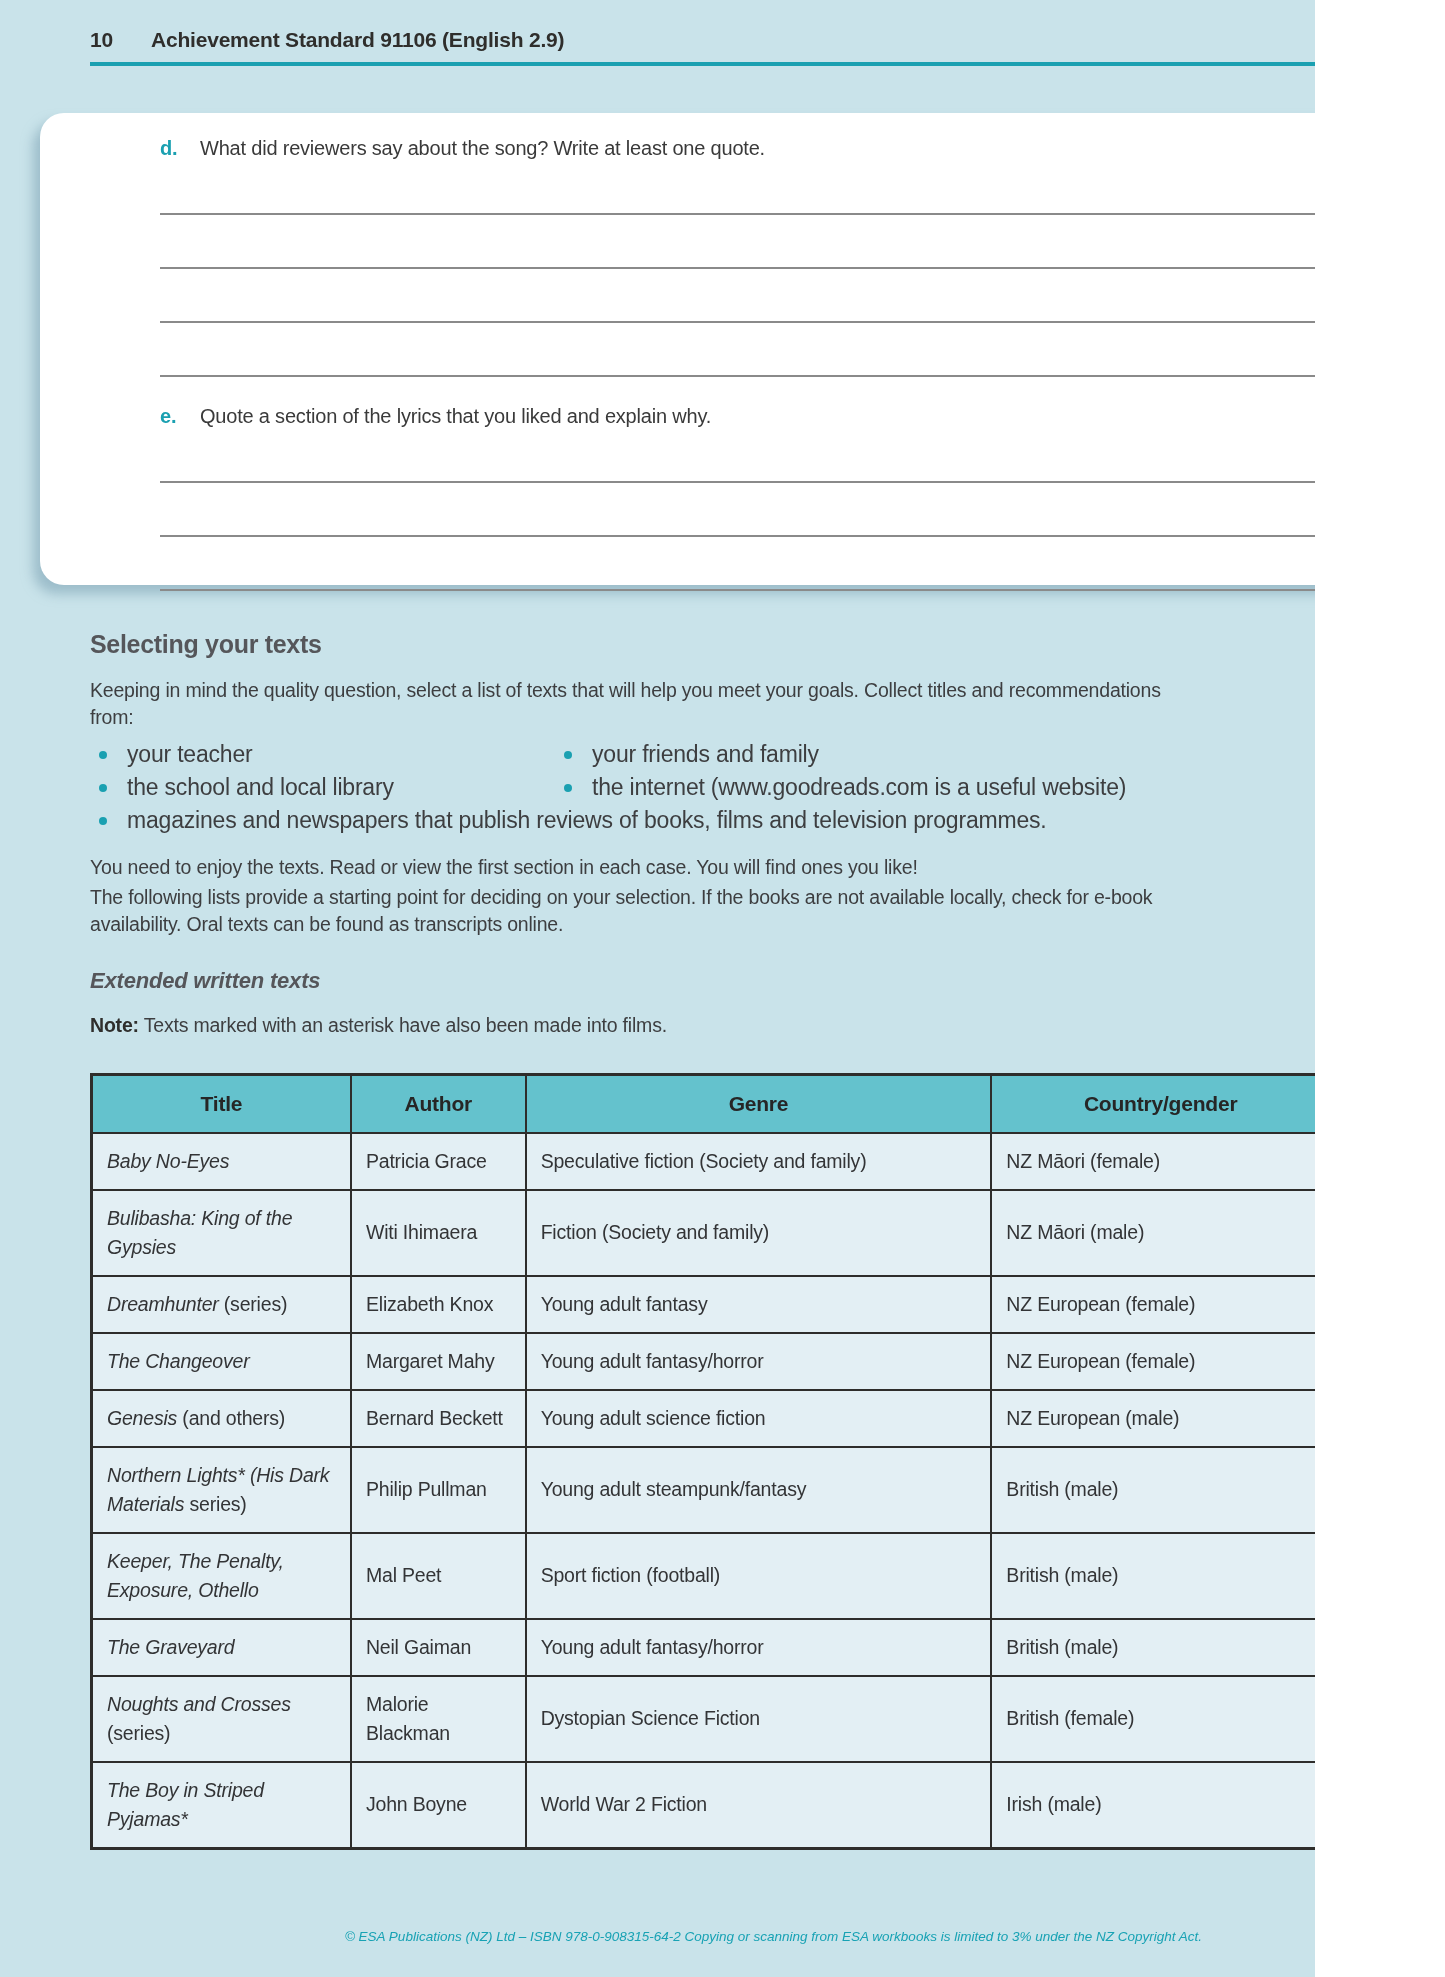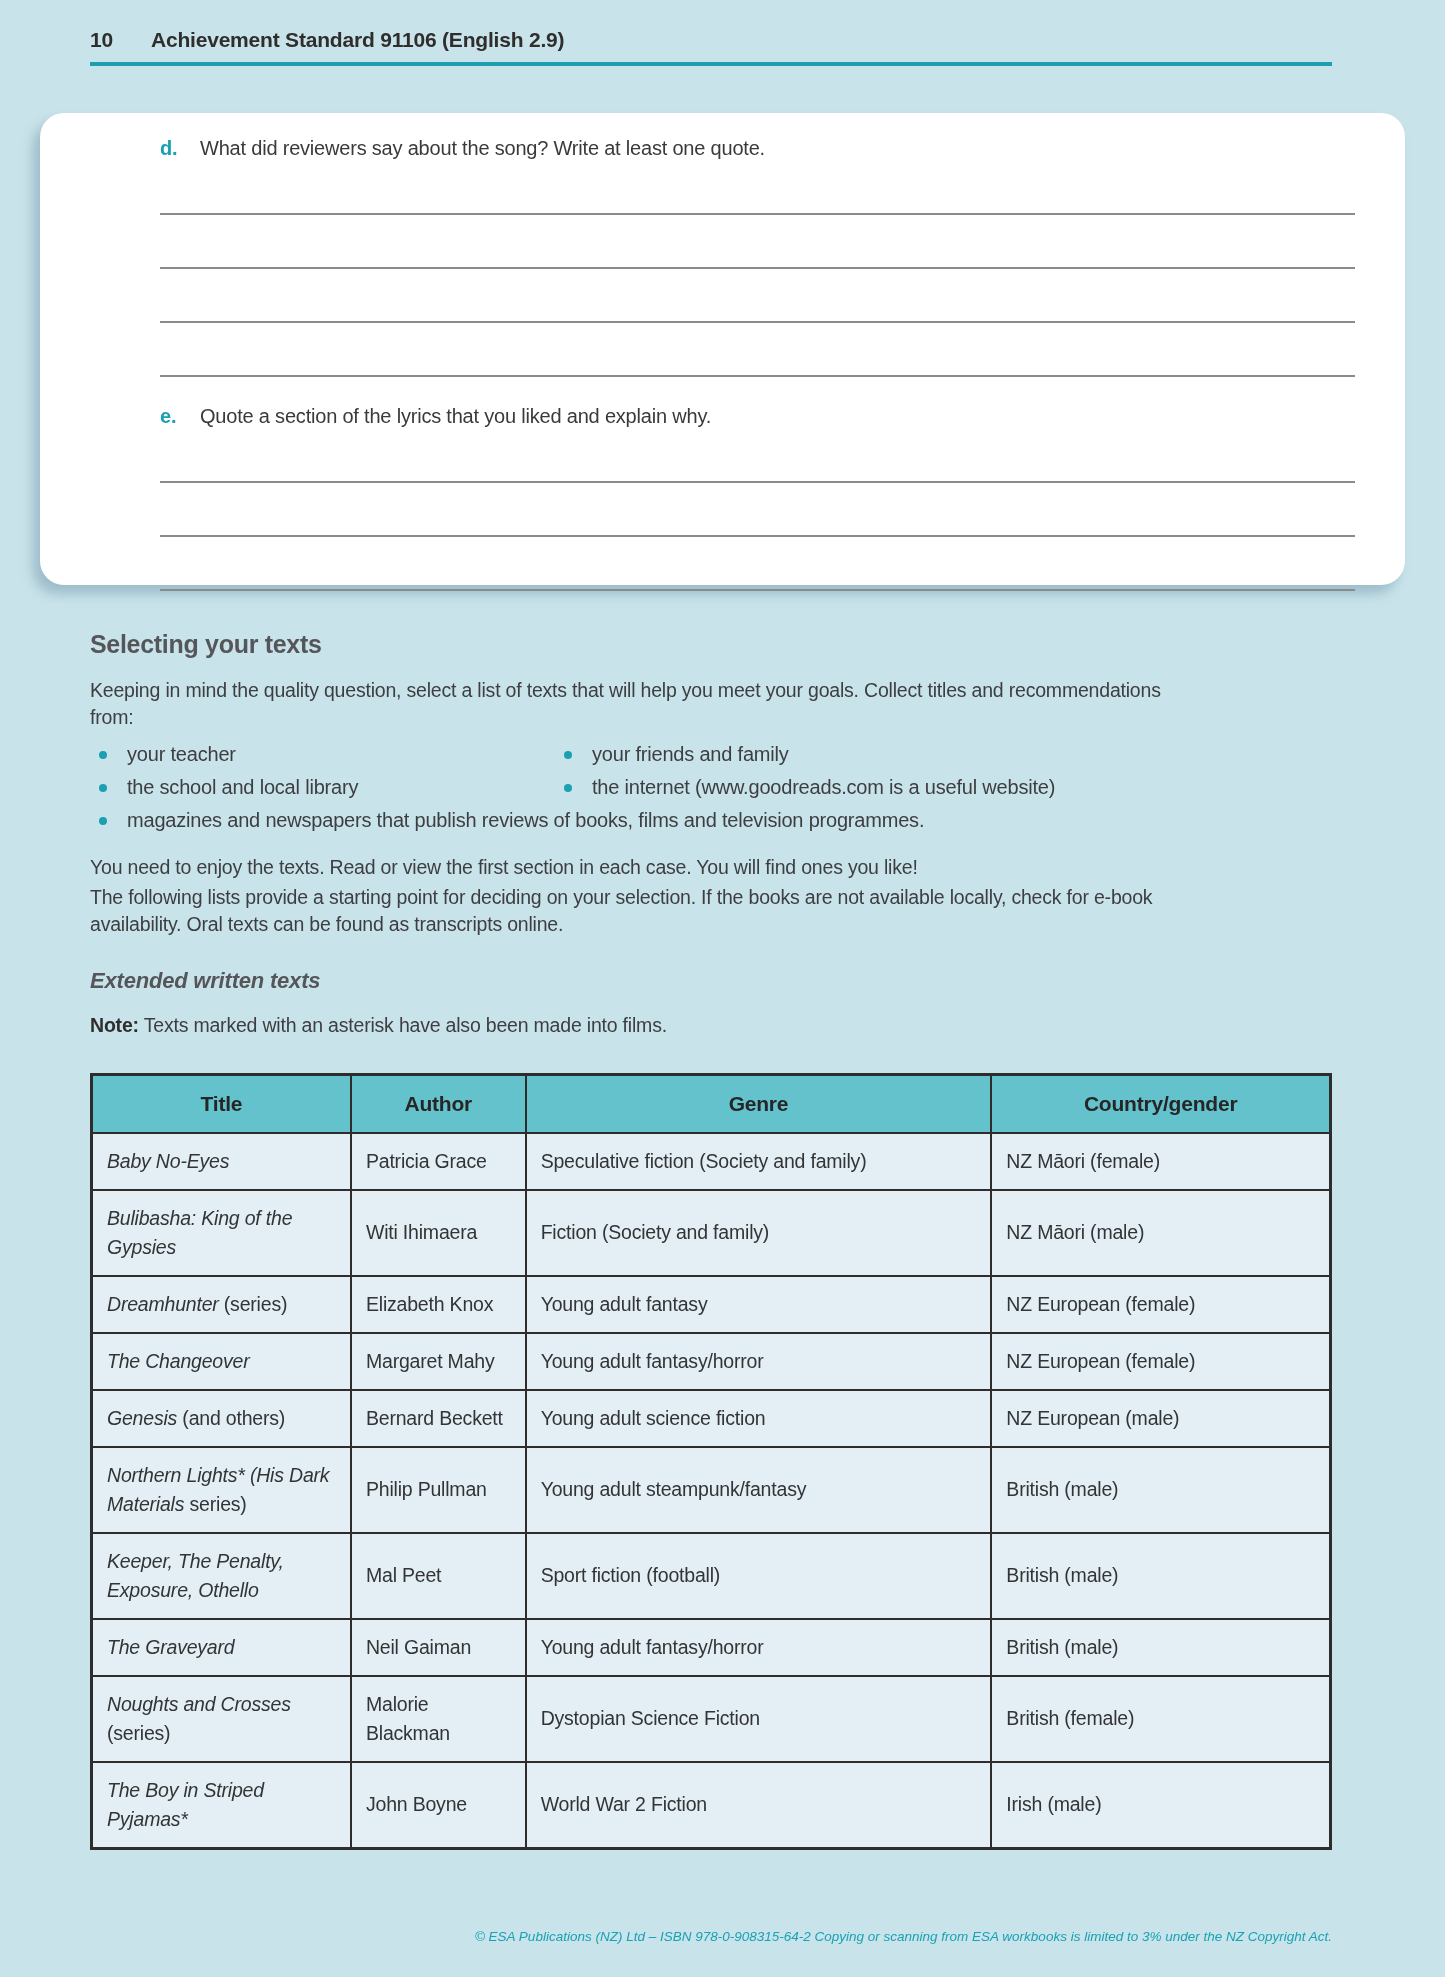--- a/index.html
+++ b/index.html
@@ -1,17 +1,17 @@
 <!DOCTYPE html>
 <html><head>
 <meta charset="utf-8">
 <style>
   html,body{margin:0;padding:0;}
   .page{
-    position:relative; width:1445px; height:1977px;
+    position:relative; width:1315px; height:1977px;
     background:#C9E3EA; overflow:hidden;
     font-family:"Liberation Sans",sans-serif; color:#3D3E40;
     letter-spacing:-0.2px;
   }
   
   .hdr{position:absolute;top:28px;left:90px;display:flex;gap:38px;
        font-size:21px;font-weight:bold;color:#2F2E2C;}
   .rule{position:absolute;top:62px;left:90px;width:1242px;height:4px;background:#1AA0B1;}
   
   .card{
@@ -24,21 +24,21 @@
   .q-row{display:flex;gap:16px;font-size:20px;line-height:26px;}
   .q-label{color:#1AA0B1;font-weight:bold;flex:none;width:24px;}
   .q-text{color:#3A3A3A;}
   .answer-line{height:52px;border-bottom:2px solid #8A8A8A;}
   
   .content{position:absolute;left:90px;top:618px;width:1242px;}
   .h-sel{font-size:25px;font-weight:bold;color:#55565A;margin:12px 0 0;letter-spacing:-0.3px;}
   p.body{margin:18px 0 0;font-size:19.5px;line-height:27px;max-width:1080px;}
   p.body + p.body{margin-top:3px;}
   #bullets{margin-top:8px;}
-  .b-row{display:flex;font-size:20px;line-height:31px;margin-top:2px;}
+  .b-row{display:flex;font-size:23px;line-height:31px;margin-top:2px;}
   .b-item{position:relative;padding-left:37px;box-sizing:border-box;}
   .b-item.col1{flex:none;width:465px;}
   .b-item .dot{position:absolute;left:9px;top:12px;width:8px;height:8px;border-radius:50%;background:#1AA0B1;}
   .h-ext{font-size:22px;font-weight:bold;font-style:italic;color:#55565A;margin:30px 0 0;}
   .note{margin:16px 0 0;font-size:19.5px;line-height:31px;}
   .note b{color:#2F2E2C;text-align:center;}
   
   table{margin-top:32px;border-collapse:collapse;width:1242px;background:#E3EFF4;}
   table,th,td{border:2px solid #2E2D2B;}
   table{border-width:3px;}

